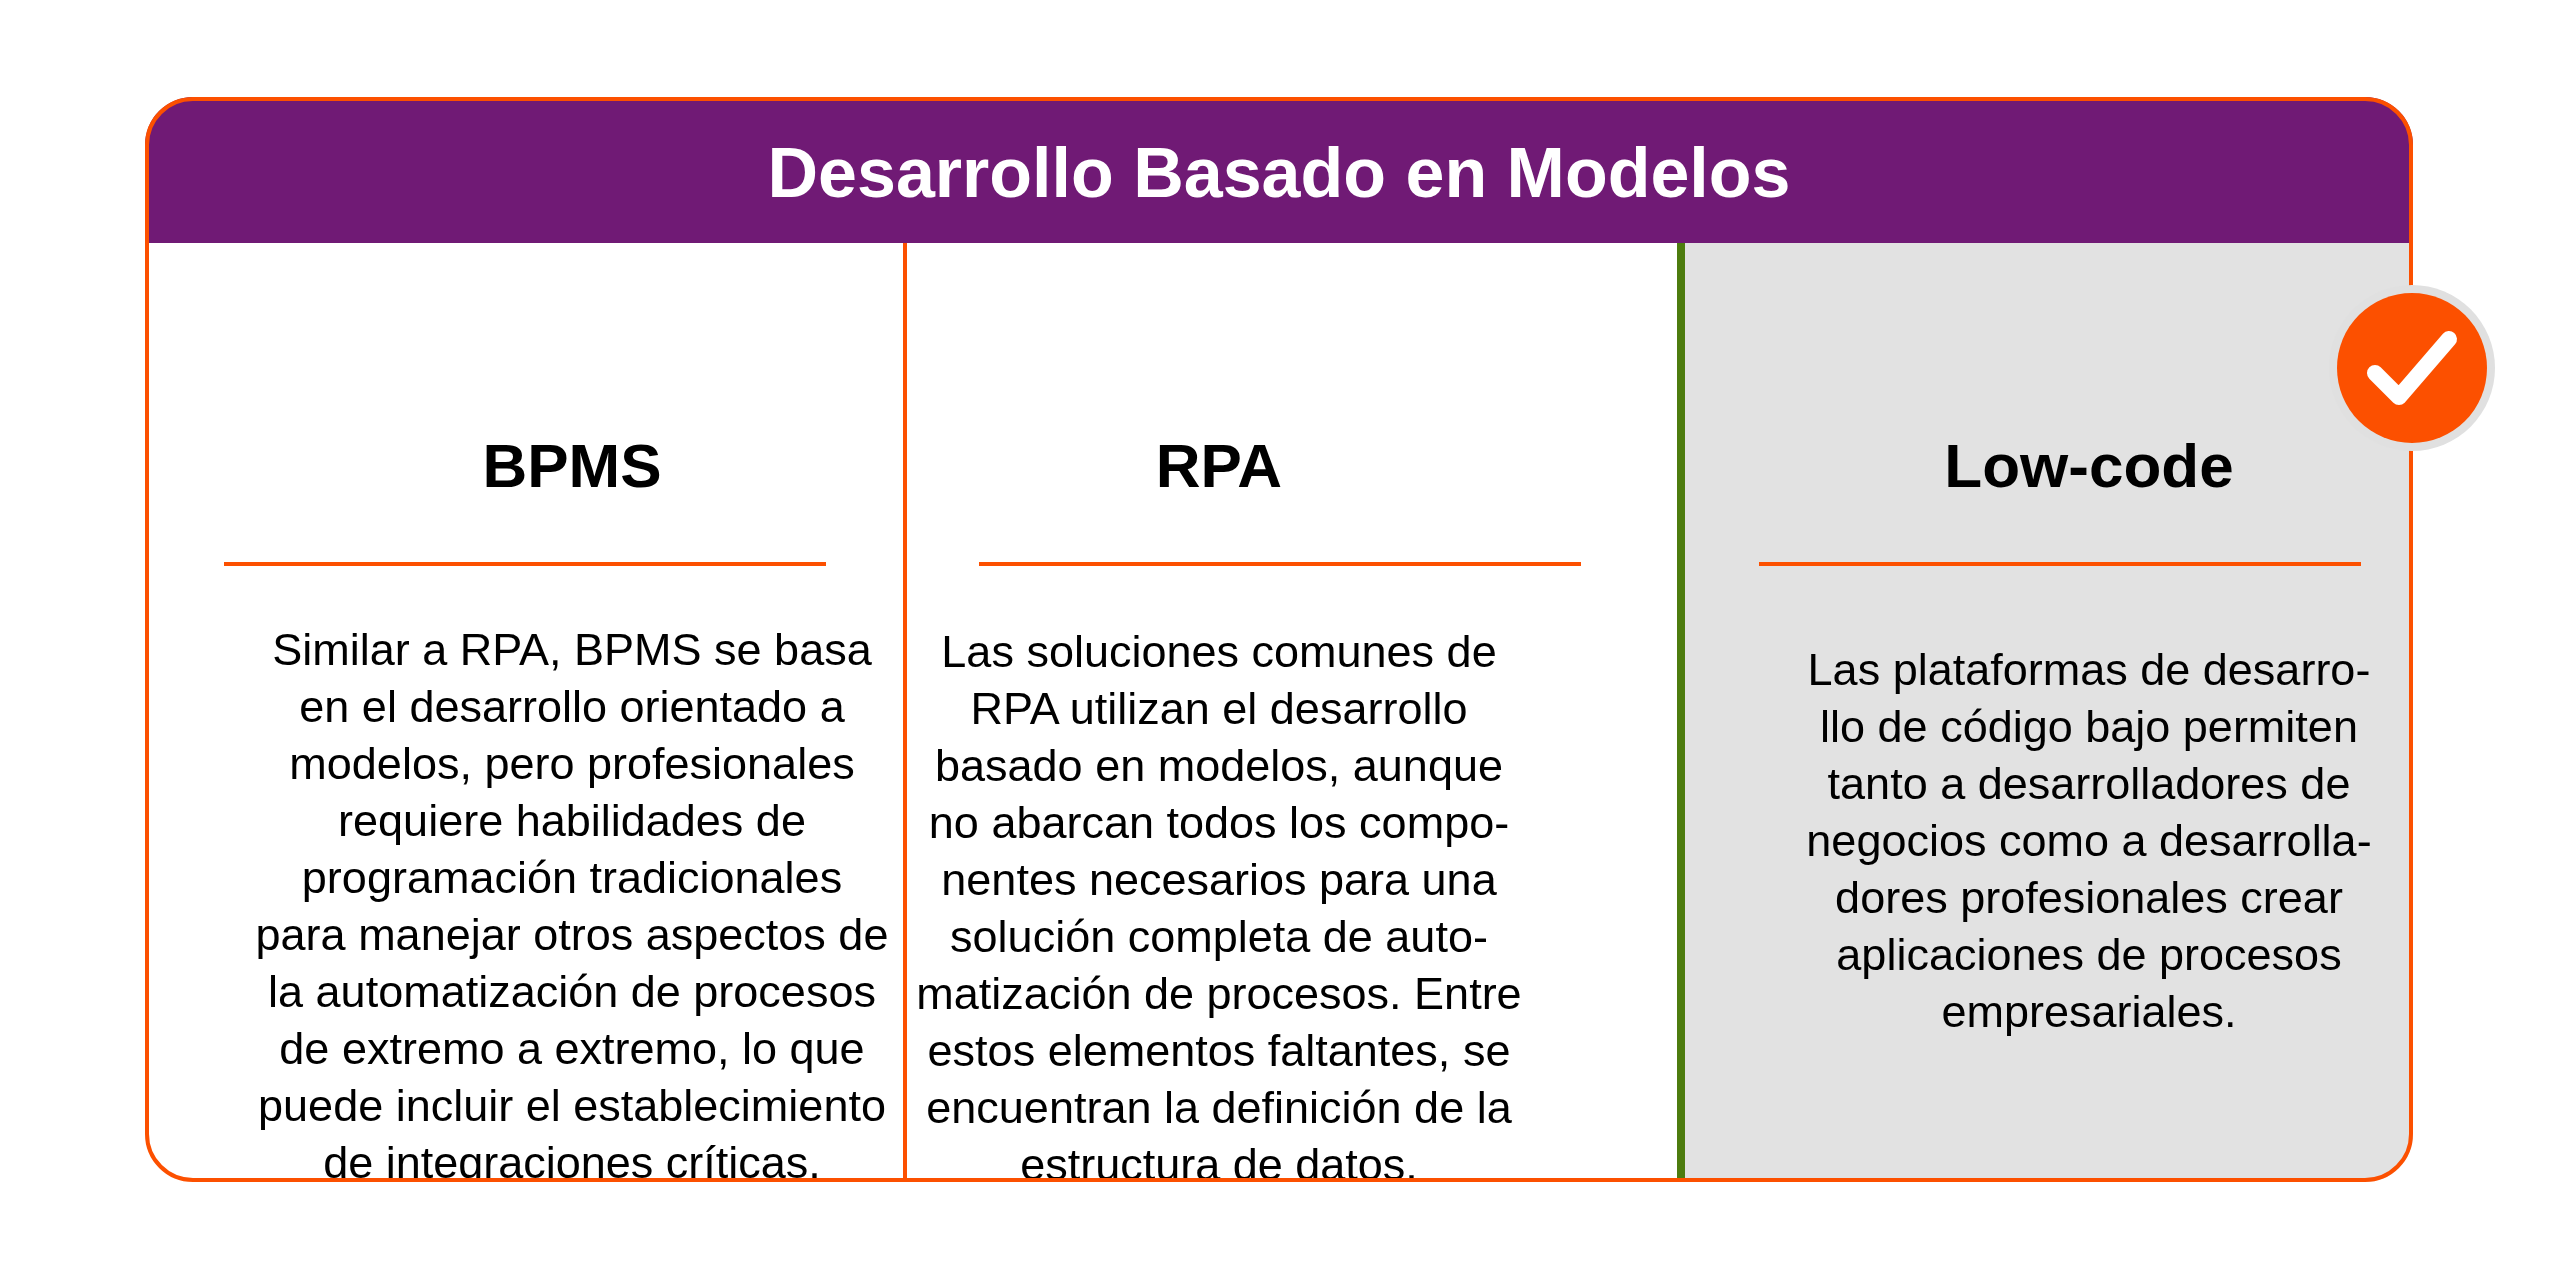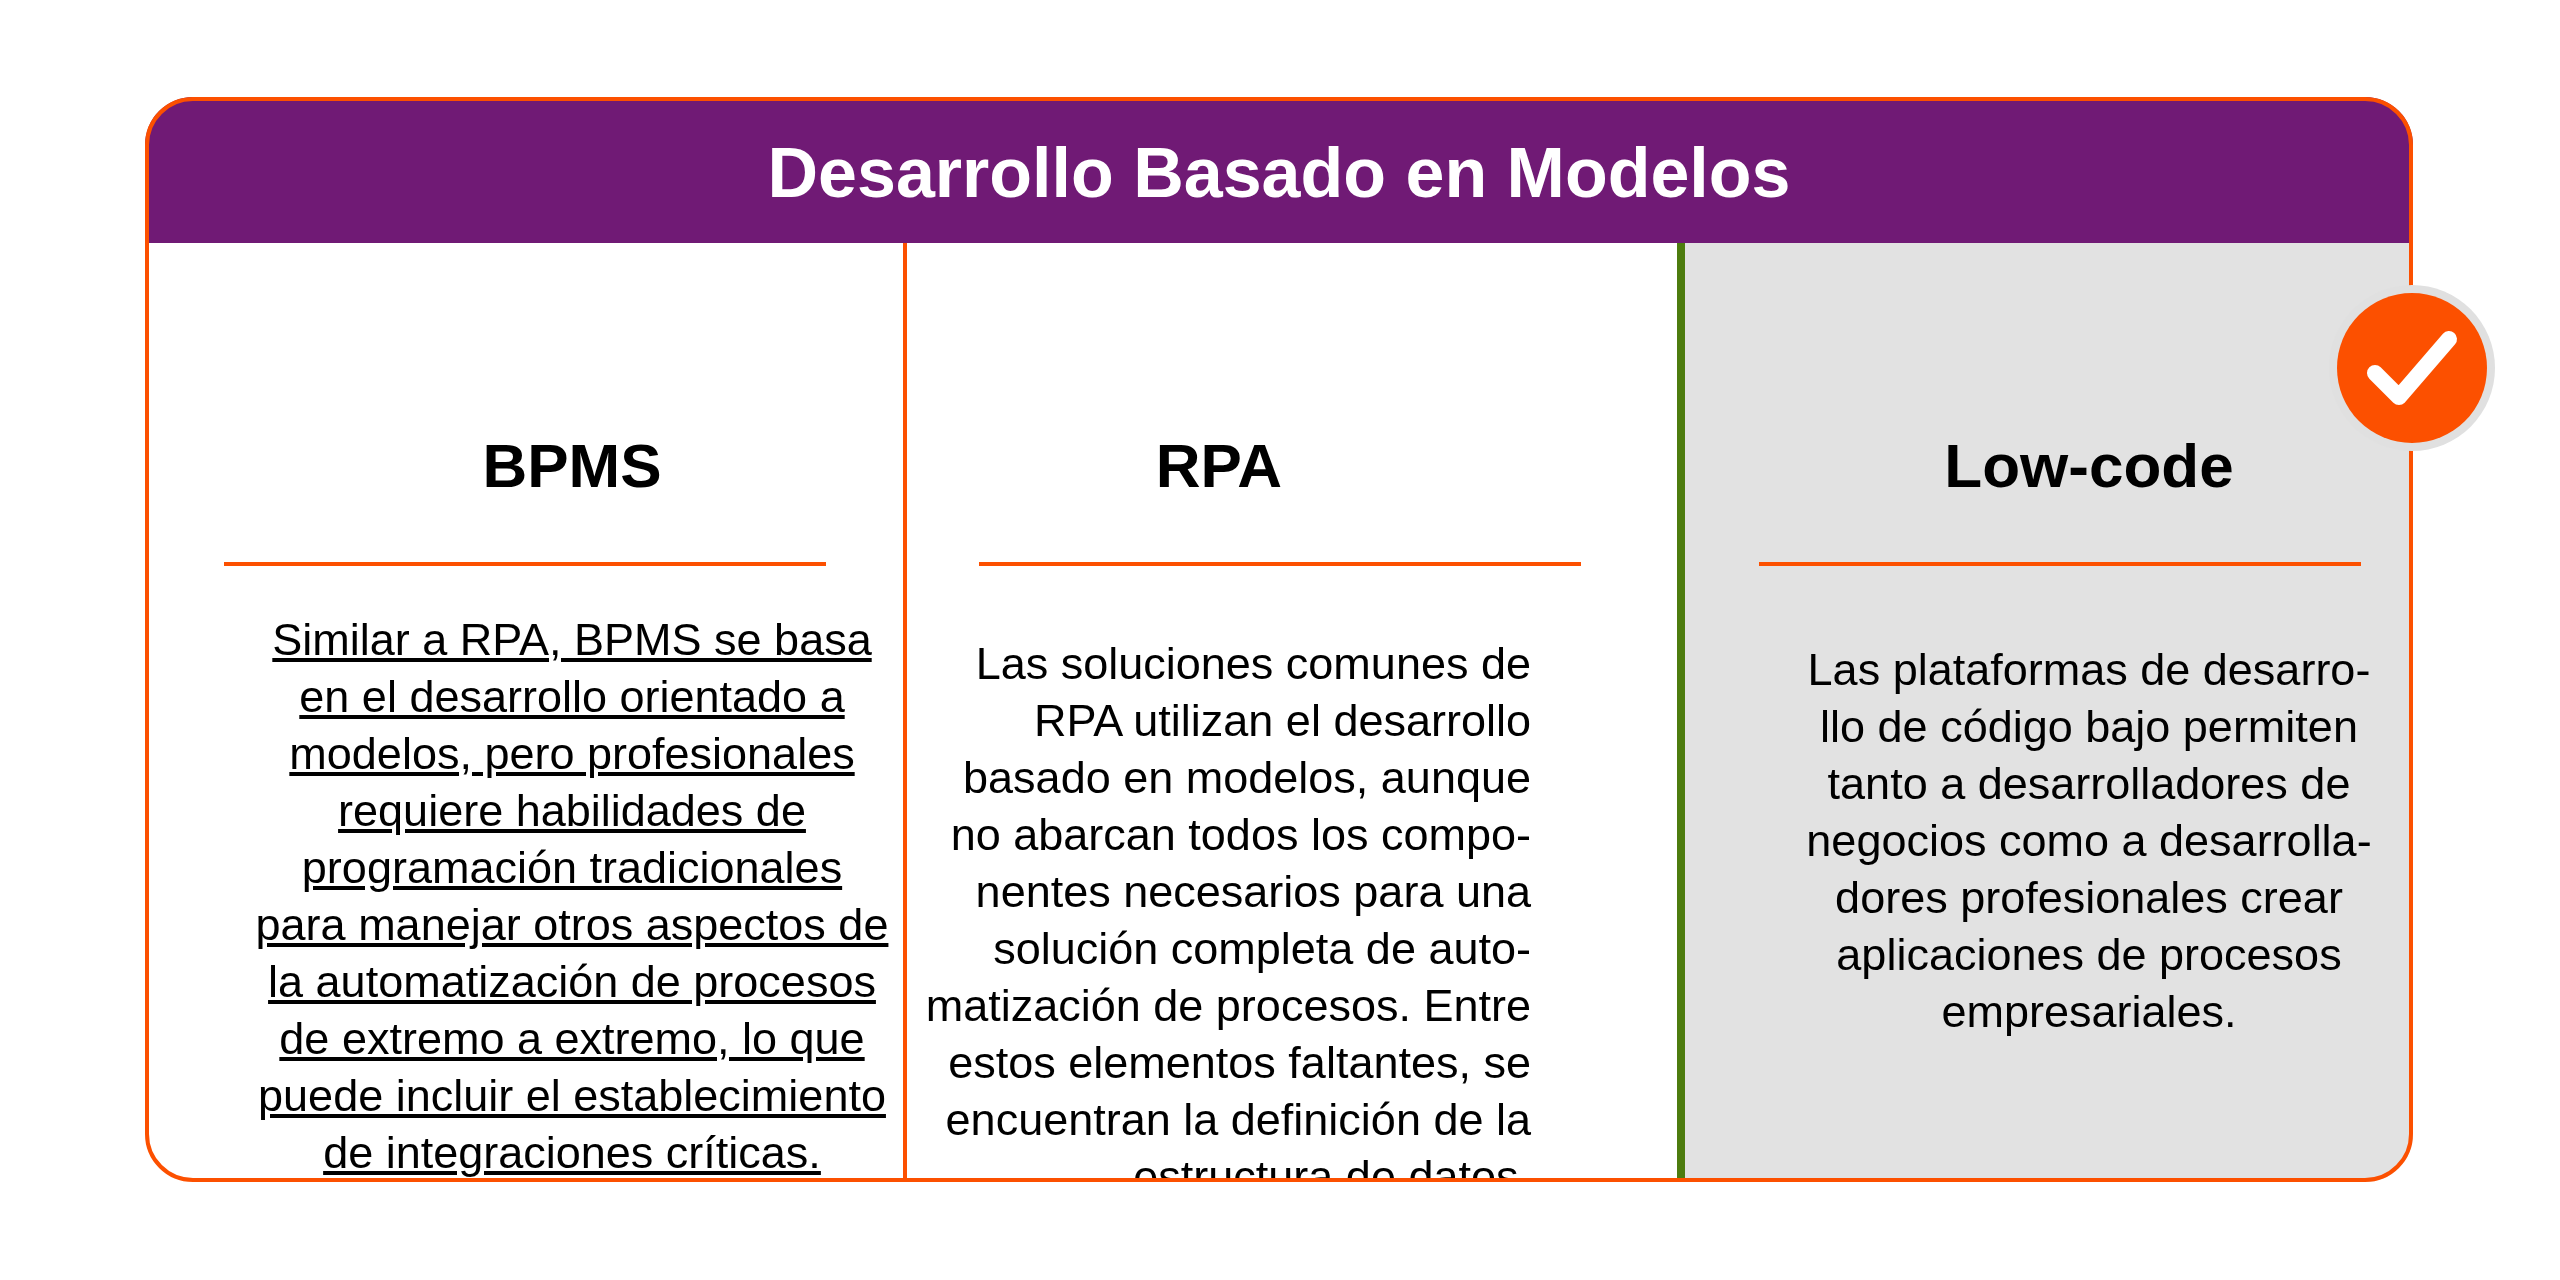--- a/index.html
+++ b/index.html
@@ -17,22 +17,22 @@
   .col.c2 { left:758px; width:628px; background:#fff; border-left:4px solid #FC5000; }
   .col.c3 { left:1532px; width:816px; background:#E2E2E2; border-left:8px solid #4d7c0f; }
   .col-title { position:absolute; left:0; width:100%; top:188px; text-align:center;
                font-weight:bold; font-size:62px; line-height:70px; }
   .rule { position:absolute; top:319px; height:4px; background:#FC5000; }
   .col.c1 .rule { left:79px; width:602px; }
   .col.c2 .rule { left:72px; width:602px; }
   .col.c3 .rule { left:74px; width:602px; }
   .body { position:absolute; left:0; width:100%; text-align:center;
           font-size:45px; line-height:57px; }
-  .col.c1 .body { top:368px;text-decoration:underline; }
-  .col.c2 .body { top:392px;text-align:right; }
+  .col.c1 .body { top:378px; }
+  .col.c2 .body { top:380px; }
   .col.c3 .body { top:398px; }
   .body span { display:block; white-space:nowrap; }
   .badge { position:absolute; left:2329px; top:285px; width:166px; height:166px; border-radius:50%;
            background:#E0E0E0; }
   .badge-inner { position:absolute; left:8px; top:8px; width:150px; height:150px; border-radius:50%;
            background:#FC5000; }
   .badge svg { position:absolute; left:0; top:0; }
 </style>
 </head>
 <body>

